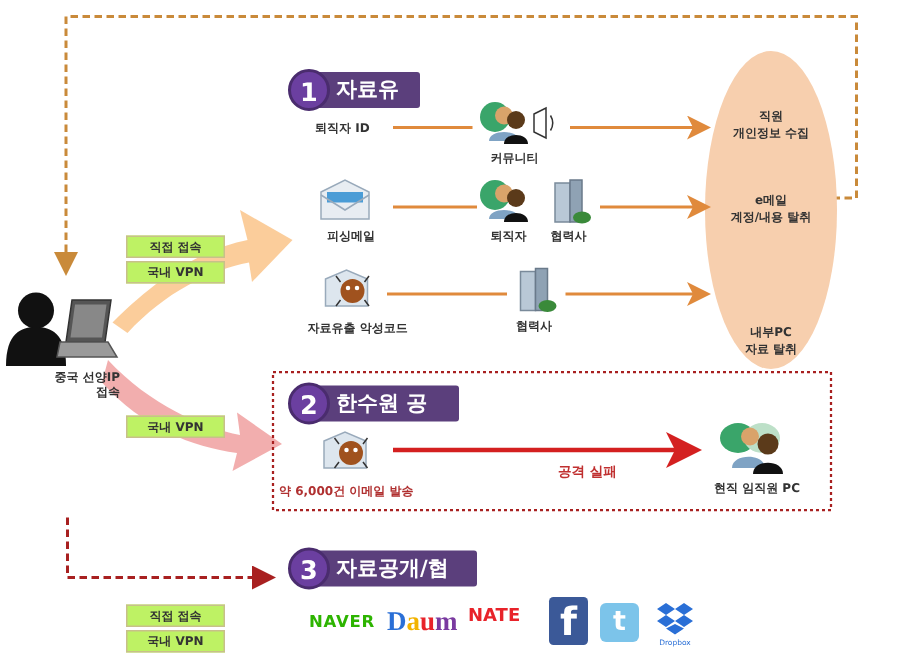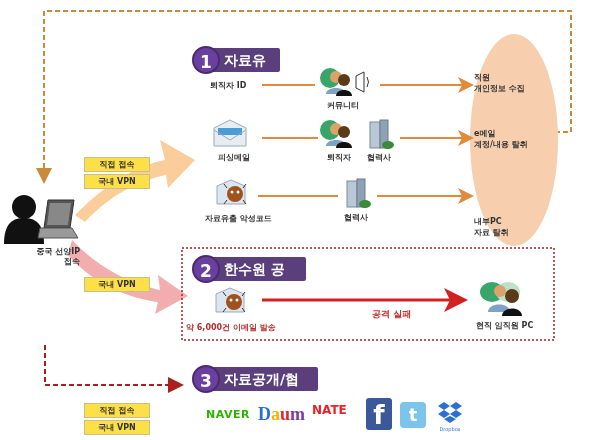--- a/index.html
+++ b/index.html
@@ -12,24 +12,24 @@
     font-size: 14px; font-weight: bold; line-height: 24px; padding: 0 10px 0 24px;
     border-radius: 2px;
   }
   .section-num {
     position: absolute; left: -8px; top: -2px; width: 28px; height: 28px; border-radius: 50%;
     background: #6b3fa0; color: #fff; font-size: 17px; font-weight: bold; text-align: center; line-height: 28px;
     border: 2px solid #4a2c6e;
   }
   .lbl { position: absolute; font-size: 8px; font-weight: bold; color: #333; text-align: right; white-space: nowrap; }
   .tag {
-    position: absolute; width: 66px; height: 15px; background: #fde047; border: 1px solid #c8c08a;
+    position: absolute; width: 66px; height: 15px; background: #bef264; border: 1px solid #c8c08a;
     font-size: 8px; font-weight: bold; color: #333; text-align: center; line-height: 13px;
   }
-  .ell-text { position: absolute; font-size: 8px; font-weight: bold; color: #333; text-align: left; line-height: 11px; width: 80px; }
+  .ell-text { position: absolute; font-size: 8px; font-weight: bold; color: #333; text-align: center; line-height: 11px; width: 80px; }
   .logo { position: absolute; font-weight: bold; text-align: right; }
 </style>
 </head>
 <body>
 
 <svg class="layer" width="600" height="440">
   <defs>
     <marker id="arrOrange" markerWidth="8" markerHeight="8" refX="6" refY="4" orient="auto">
       <path d="M0,0 L8,4 L0,8 L2,4 Z" fill="#e08a3c"></path>
     </marker>

